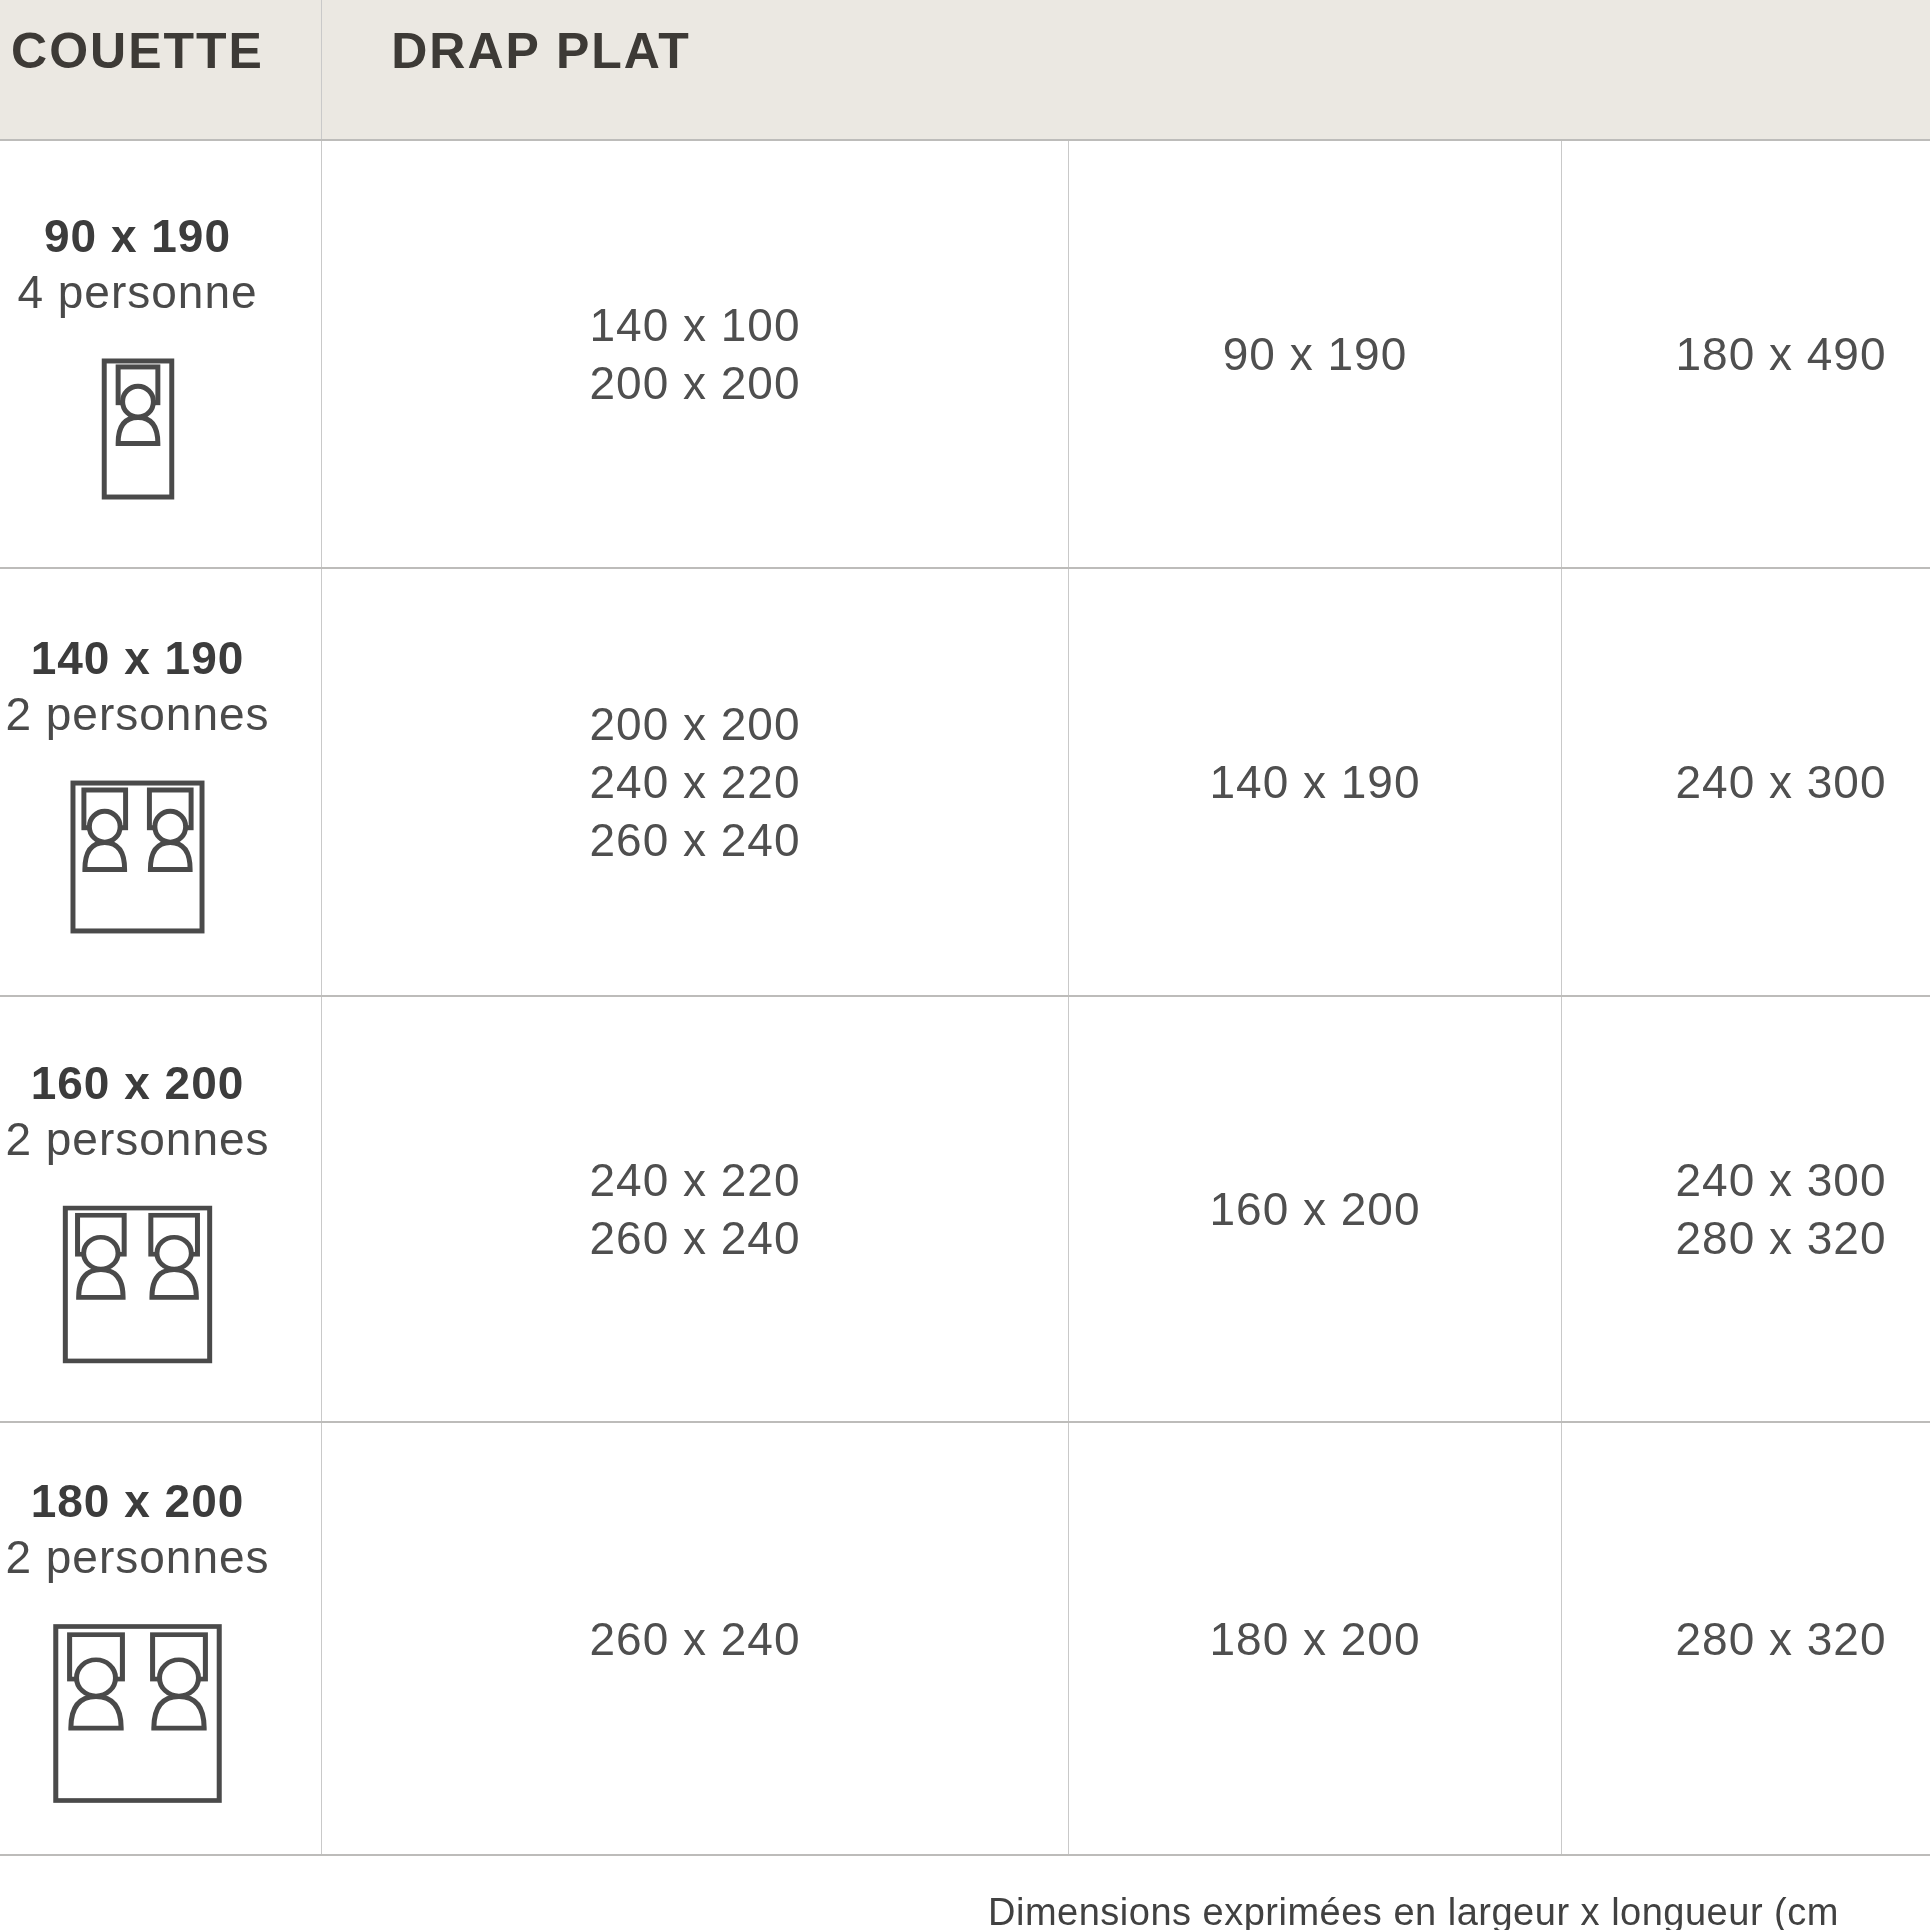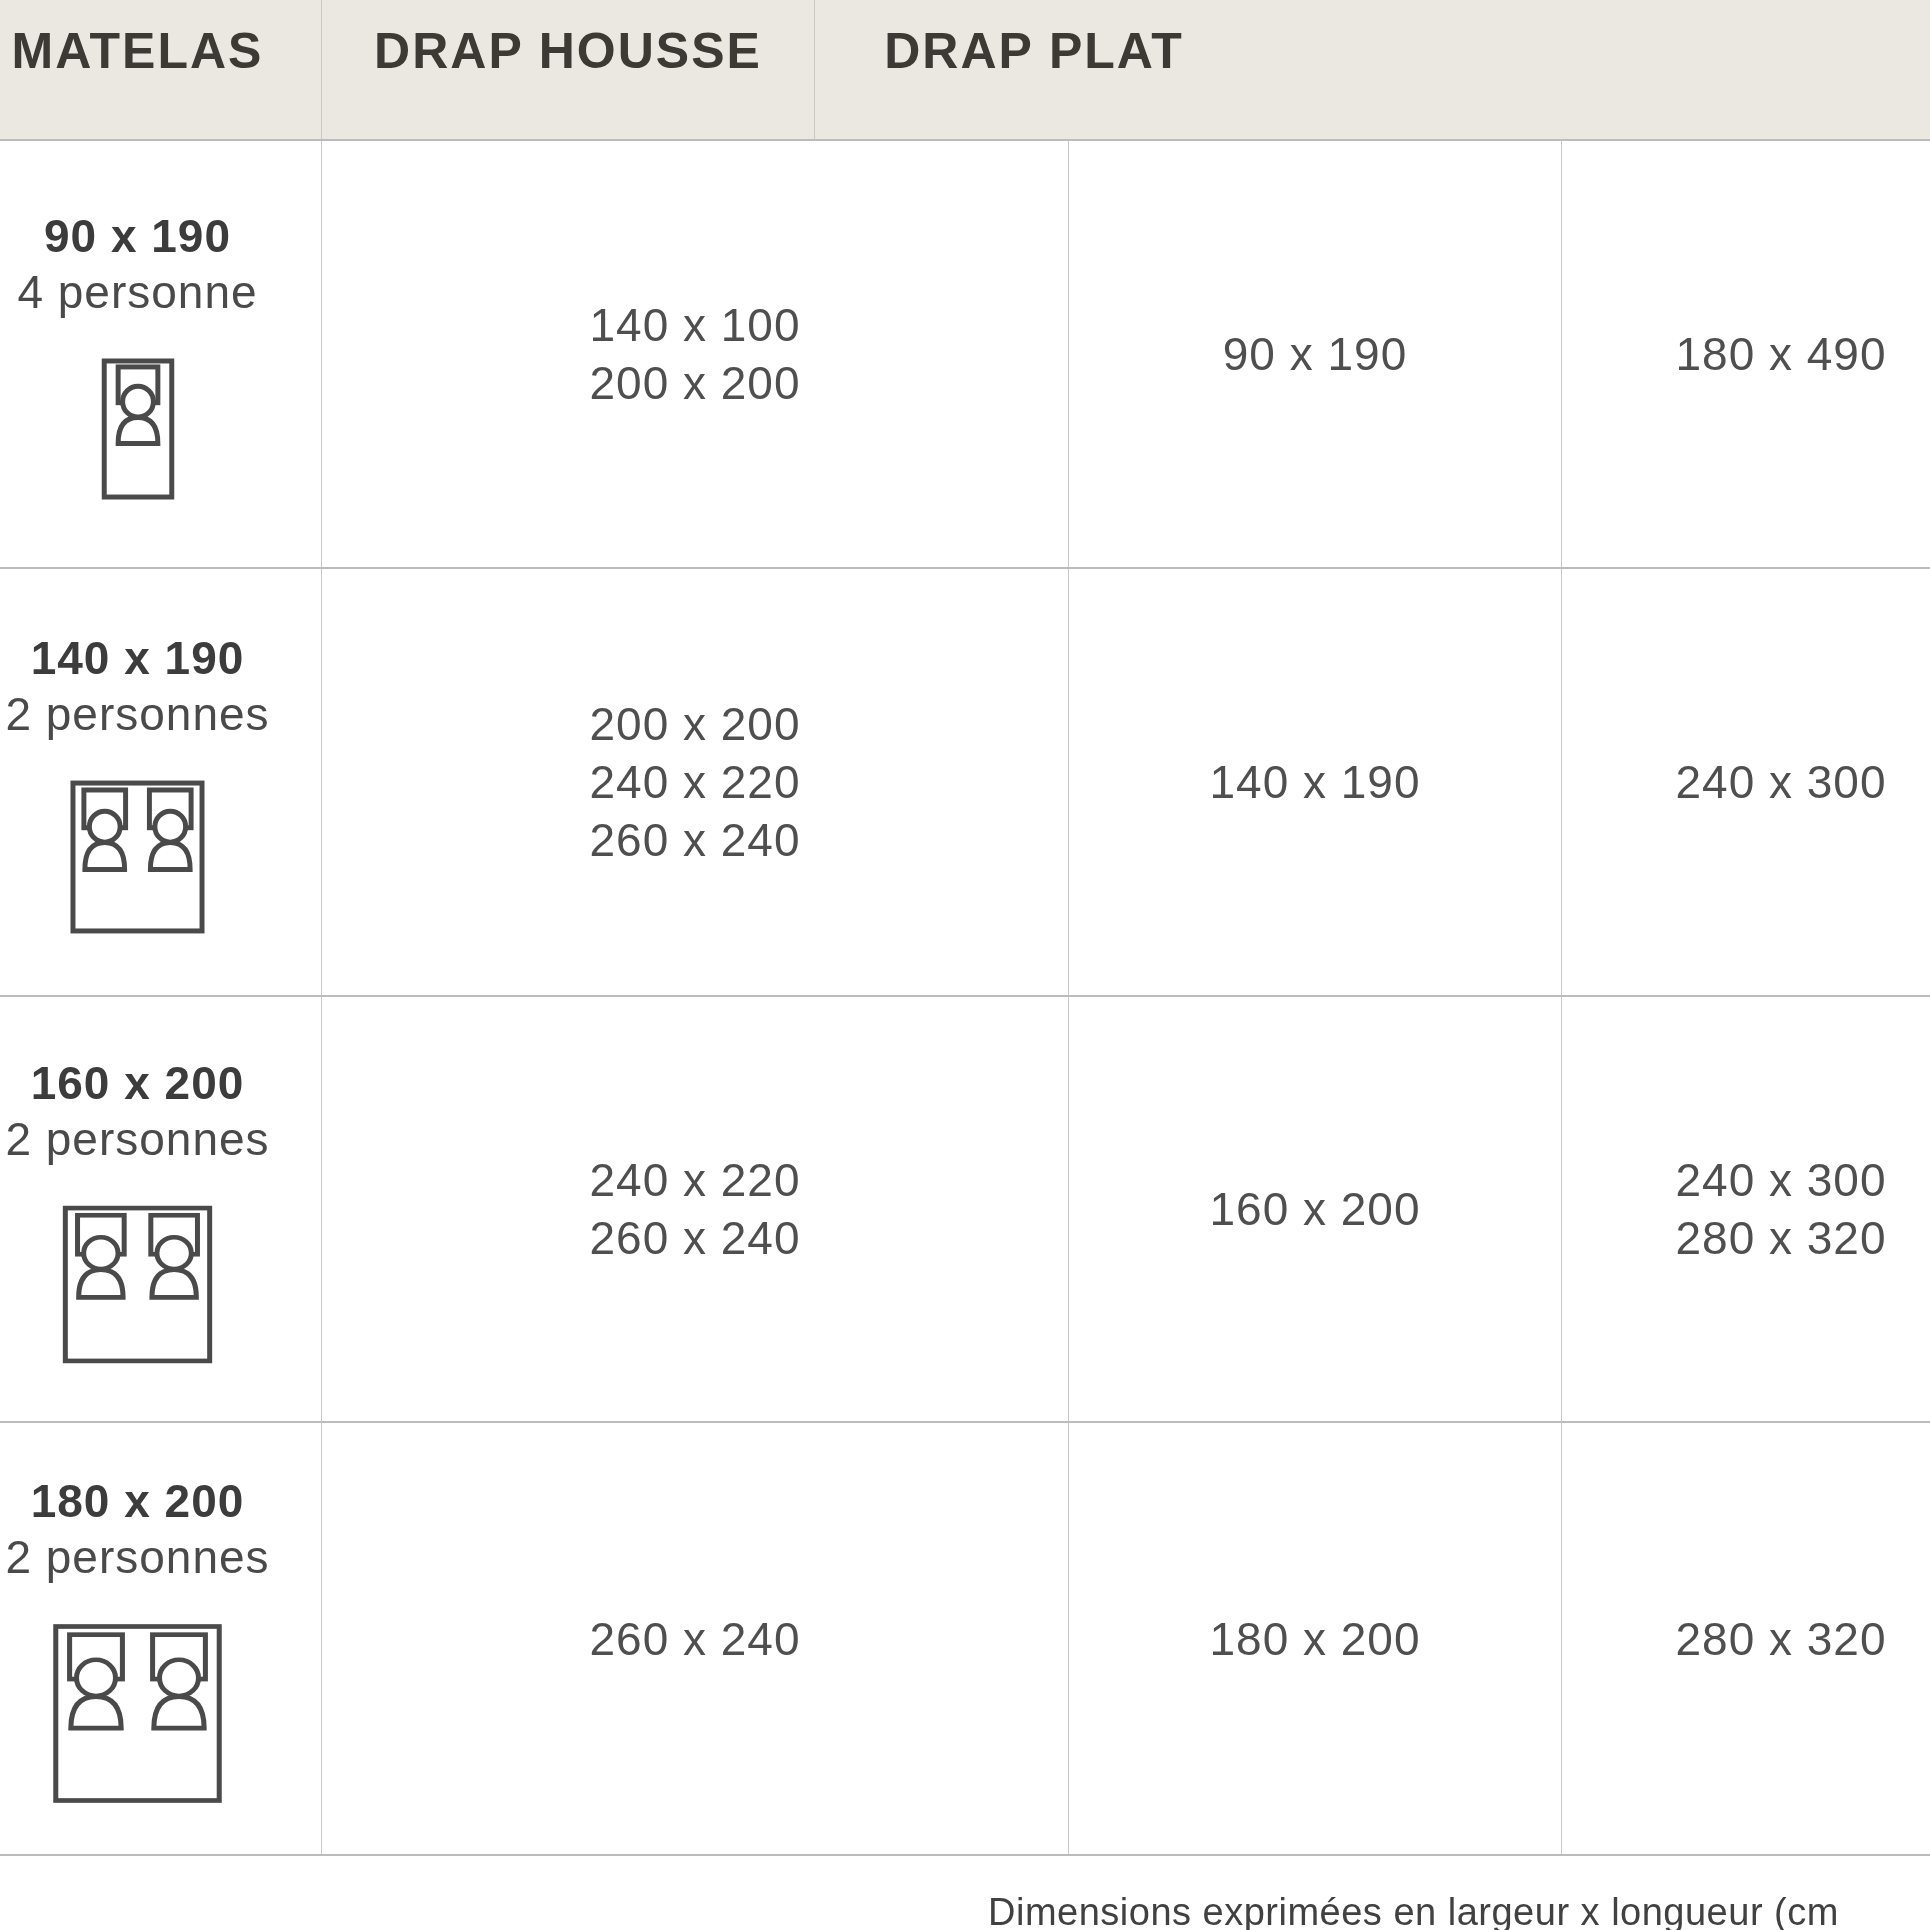--- a/index.html
+++ b/index.html
@@ -95,24 +95,21 @@
     white-space: nowrap;
   }
 </style>
 </head>
 <body>
 
 <div class="size-table">
 
   <div class="trow thead">
     <div class="cell col1">
-      <span class="th-label">MATELAS</span>
-    </div>
-    <div class="cell col3">
-      <span class="th-label">DRAP HOUSSE</span>
+      <span class="th-label">COUETTE</span>
     </div>
     <div class="cell col4">
       <span class="th-label">DRAP PLAT</span>
     </div>
   </div>
 
   <div class="trow body-row row-1">
     <div class="cell col1">
       <div class="mattress-size">90 x 190</div>
       <div class="mattress-capacity">4 personne</div>

